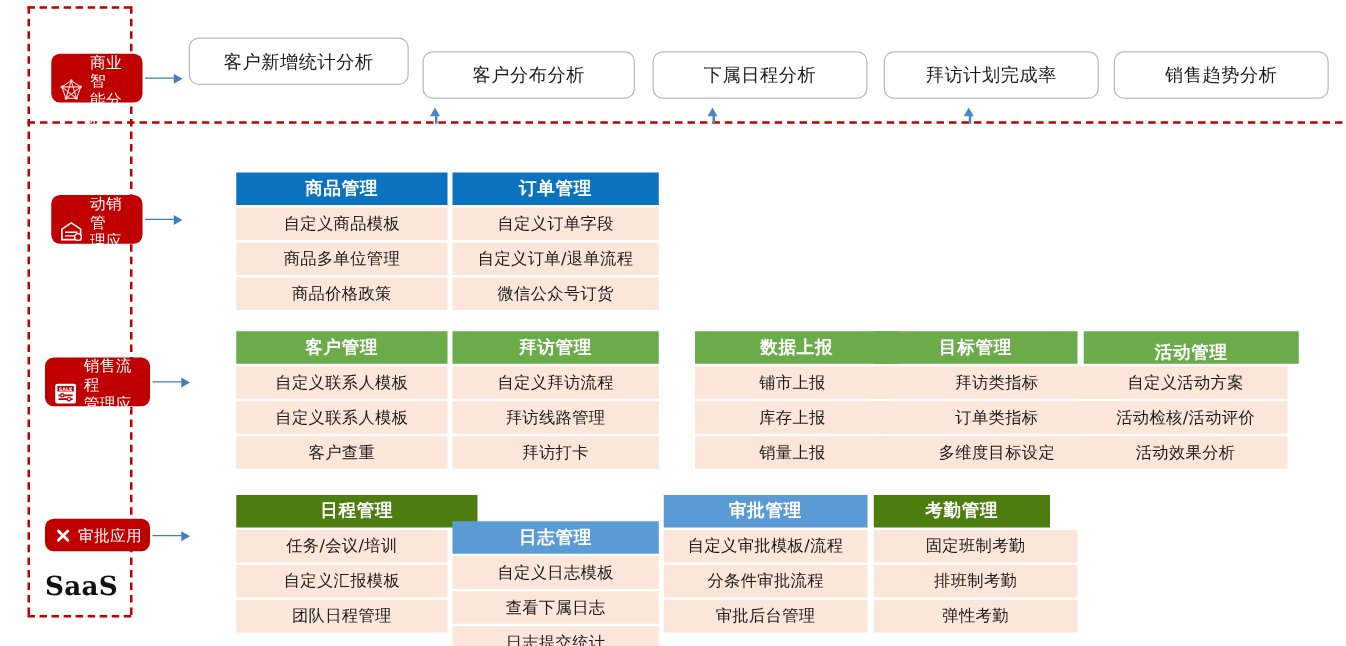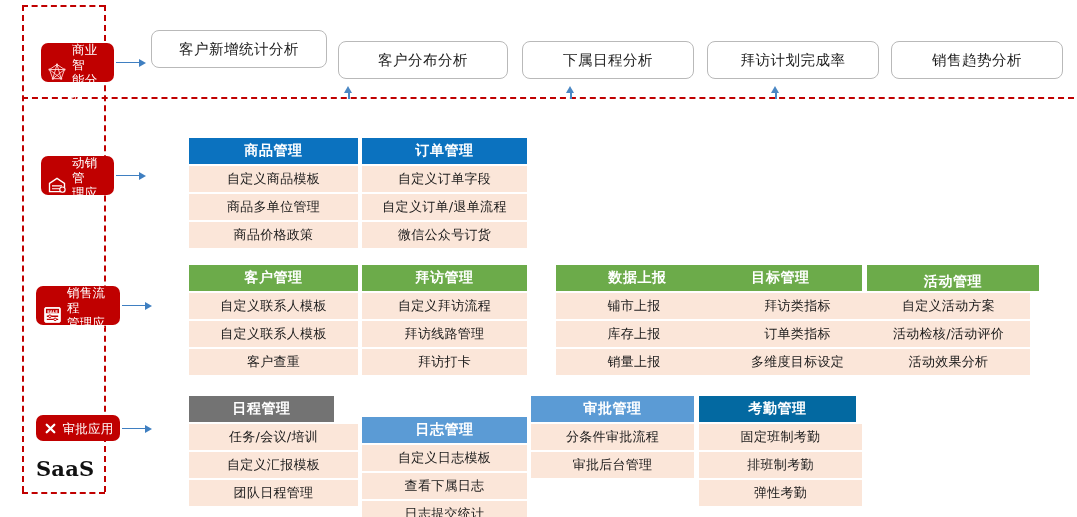--- a/index.html
+++ b/index.html
@@ -354,21 +354,21 @@
       <span>活动管理</span>
     </div>
     <div class="card-rows">
       <div class="card-row">自定义活动方案</div>
       <div class="card-row">活动检核/活动评价</div>
       <div class="card-row">活动效果分析</div>
     </div>
   </div>
 
   <div class="card" style="left:189px; top:396px; width:169px;">
-    <div class="card-head" style="background:#737373; width:145px;">
+    <div class="card-head" style="background:#4d7c0f; width:193px;">
       <span>日程管理</span>
     </div>
     <div class="card-rows">
       <div class="card-row">任务/会议/培训</div>
       <div class="card-row">自定义汇报模板</div>
       <div class="card-row">团队日程管理</div>
     </div>
   </div>
 
   <div class="card" style="left:362px; top:396px; width:165px;">
@@ -380,27 +380,28 @@
       <div class="card-row">查看下属日志</div>
       <div class="card-row">日志提交统计</div>
     </div>
   </div>
 
   <div class="card" style="left:531px; top:396px; width:163px;">
     <div class="card-head" style="background:#5b9bd5; width:163px;">
       <span>审批管理</span>
     </div>
     <div class="card-rows">
+      <div class="card-row">自定义审批模板/流程</div>
       <div class="card-row">分条件审批流程</div>
       <div class="card-row">审批后台管理</div>
     </div>
   </div>
 
   <div class="card" style="left:699px; top:396px; width:163px;">
-    <div class="card-head" style="background:#0369a1; width:157px;">
+    <div class="card-head" style="background:#4d7c0f; width:141px;">
       <span>考勤管理</span>
     </div>
     <div class="card-rows">
       <div class="card-row">固定班制考勤</div>
       <div class="card-row">排班制考勤</div>
       <div class="card-row">弹性考勤</div>
     </div>
   </div>
 
 </div>

